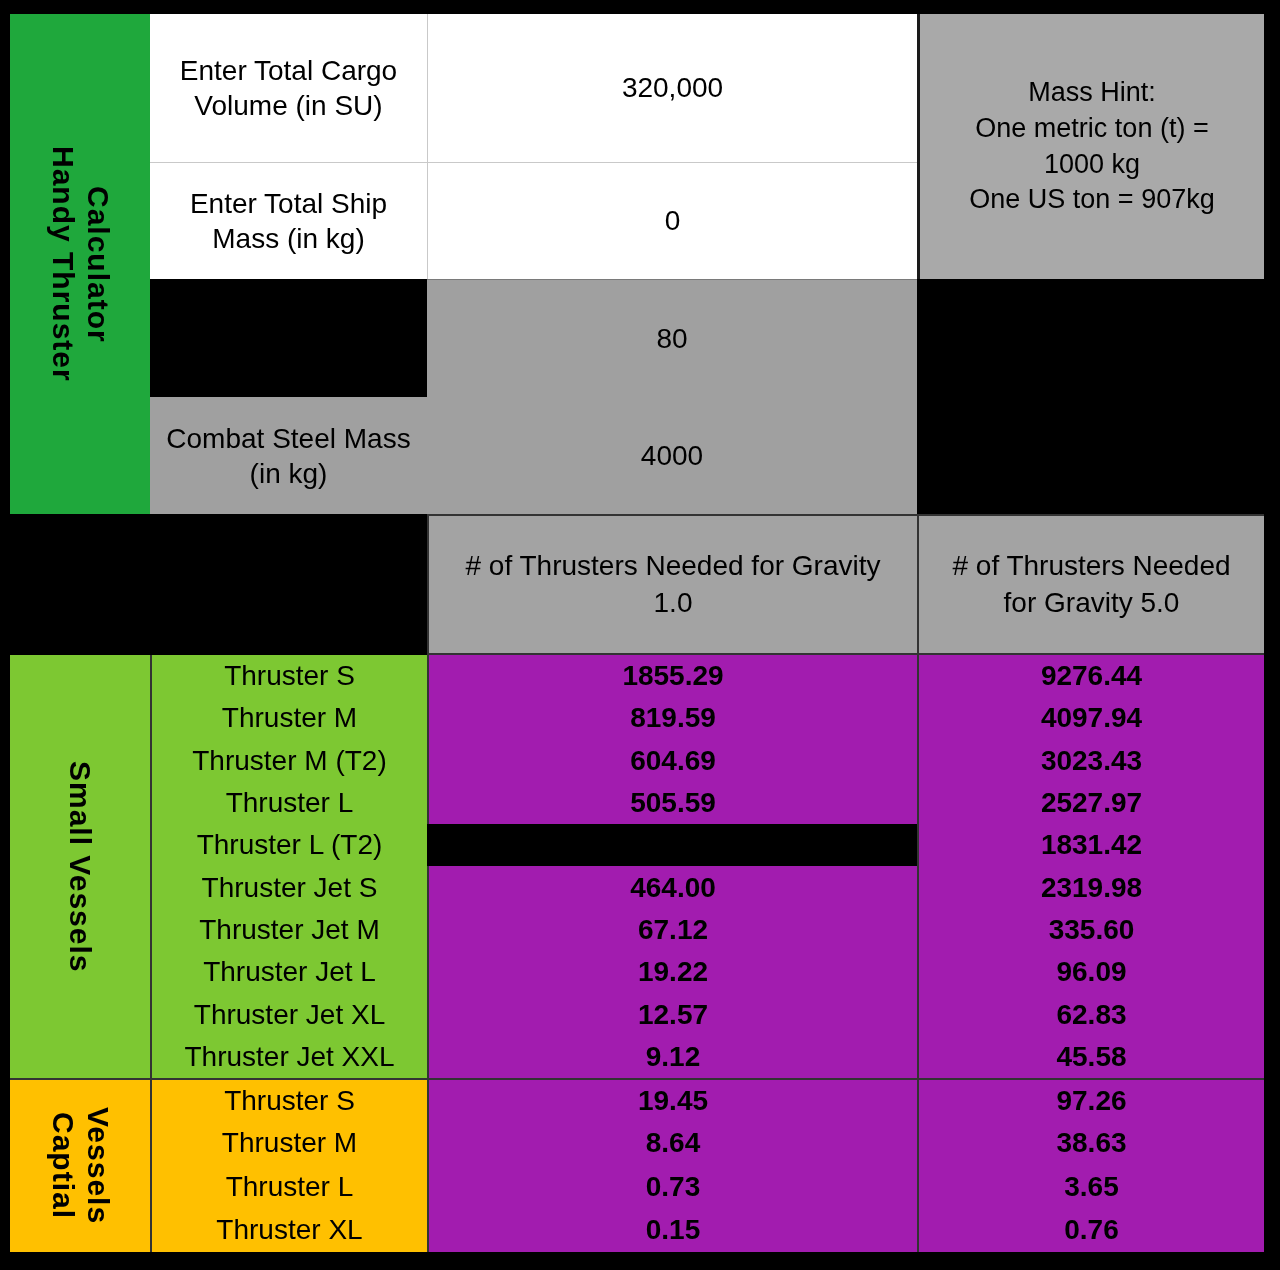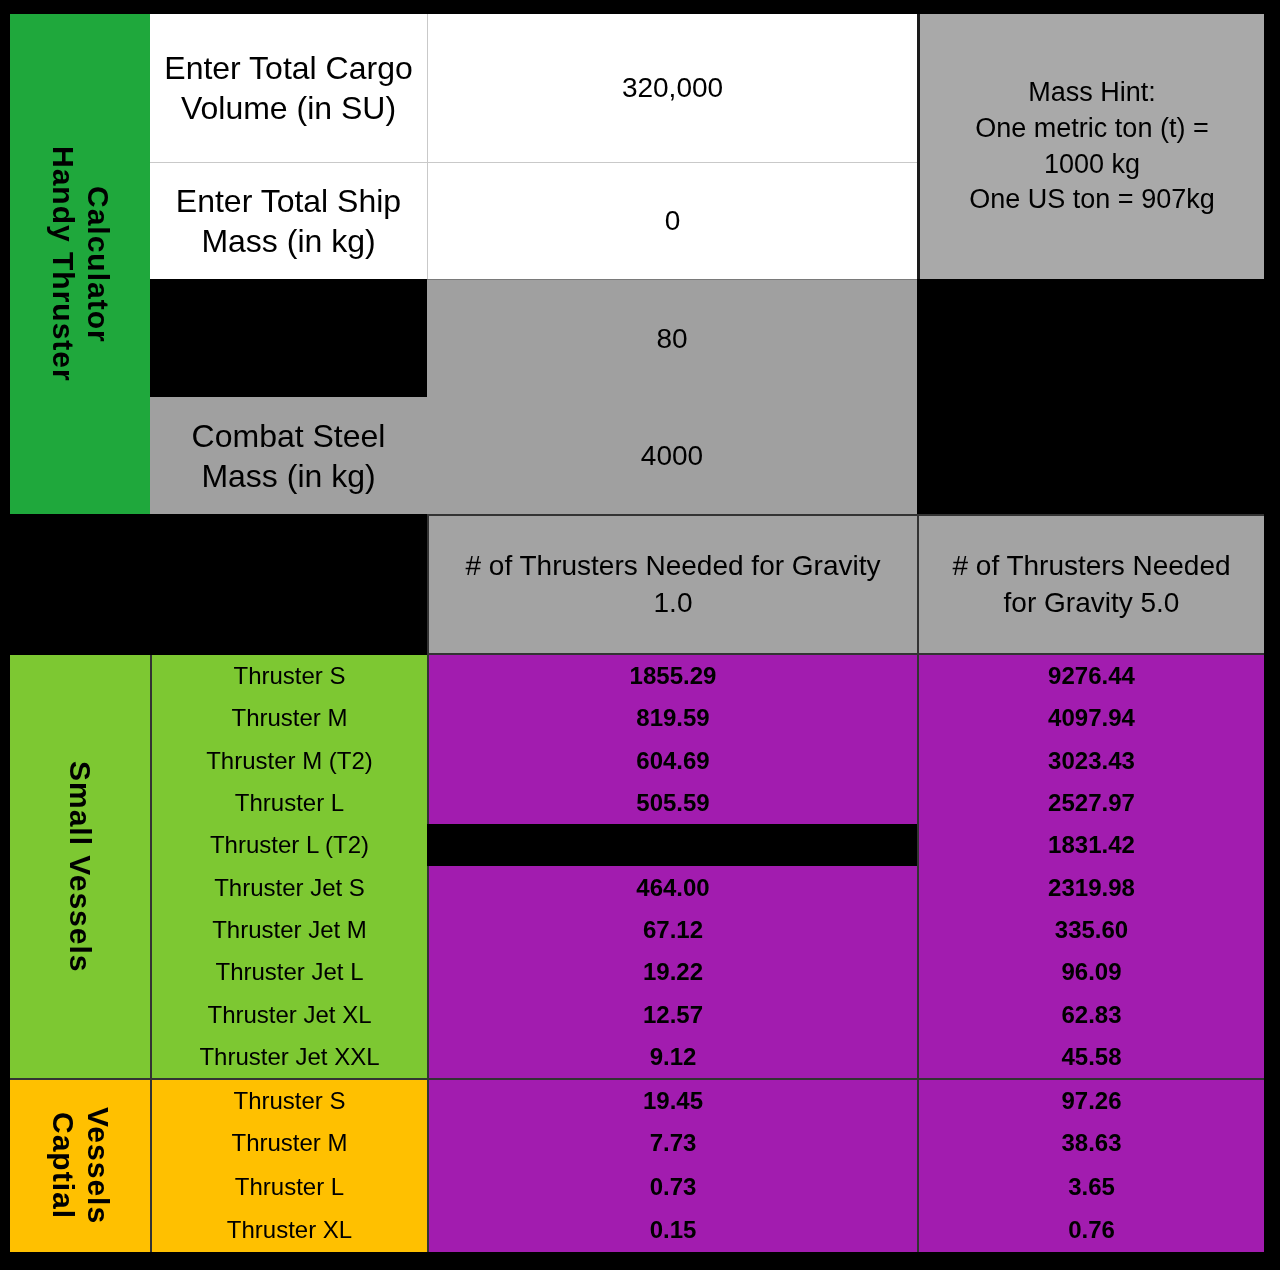--- a/index.html
+++ b/index.html
@@ -22,26 +22,26 @@
   .white{background:#ffffff;}
   .gray-hint{background:#a9a9a9;}
   .gray-block{background:#a0a0a0;}
   .gray-hdr{background:#a3a3a3;}
   .gray-body{background:#a21caf;font-weight:bold;}
   .black{background:#000000;}
   .dkgreen{background:#1fa83c;}
   .ltgreen{background:#7dc832;}
   .orange{background:#ffc000;}
 
-  .lbl{font-size:32px;line-height:1.25;padding:4px 10px;}
+  .lbl{font-size:28px;line-height:1.25;padding:4px 10px;}
   .val{font-size:28px;}
   .hint{font-size:27px;line-height:1.32;padding:4px 8px;flex-direction:column;}
   .hdr{font-size:28px;line-height:1.3;padding:4px 14px;}
   .bold{font-weight:bold;}
-  .rowtxt{font-size:24px;}
+  .rowtxt{font-size:28px;}
 
   .vtext{
     writing-mode:vertical-lr;
     text-orientation:mixed;
     white-space:pre-line;
     font-size:30px;
     font-weight:bold;
     letter-spacing:1px;
     text-align:center;
     line-height:1.15;
@@ -154,21 +154,21 @@
     <div class="cell orange b-top-dark a-cv-label">
       <div class="vtext">Captial
 Vessels</div>
     </div>
 
     <div class="cell orange rowtxt b-left-dark b-top-dark" style="grid-area:16/2/17/3">Thruster S</div>
     <div class="cell gray-body rowtxt b-left-dark b-top-dark" style="grid-area:16/3/17/4">19.45</div>
     <div class="cell gray-body rowtxt b-left-dark b-top-dark" style="grid-area:16/4/17/5">97.26</div>
 
     <div class="cell orange rowtxt b-left-dark" style="grid-area:17/2/18/3">Thruster M</div>
-    <div class="cell gray-body rowtxt b-left-dark" style="grid-area:17/3/18/4">7.73</div>
+    <div class="cell gray-body rowtxt b-left-dark" style="grid-area:17/3/18/4">8.64</div>
     <div class="cell gray-body rowtxt b-left-dark" style="grid-area:17/4/18/5">38.63</div>
 
     <div class="cell orange rowtxt b-left-dark" style="grid-area:18/2/19/3">Thruster L</div>
     <div class="cell gray-body rowtxt b-left-dark" style="grid-area:18/3/19/4">0.73</div>
     <div class="cell gray-body rowtxt b-left-dark" style="grid-area:18/4/19/5">3.65</div>
 
     <div class="cell orange rowtxt b-left-dark" style="grid-area:19/2/20/3">Thruster XL</div>
     <div class="cell gray-body rowtxt b-left-dark" style="grid-area:19/3/20/4">0.15</div>
     <div class="cell gray-body rowtxt b-left-dark" style="grid-area:19/4/20/5">0.76</div>
 

